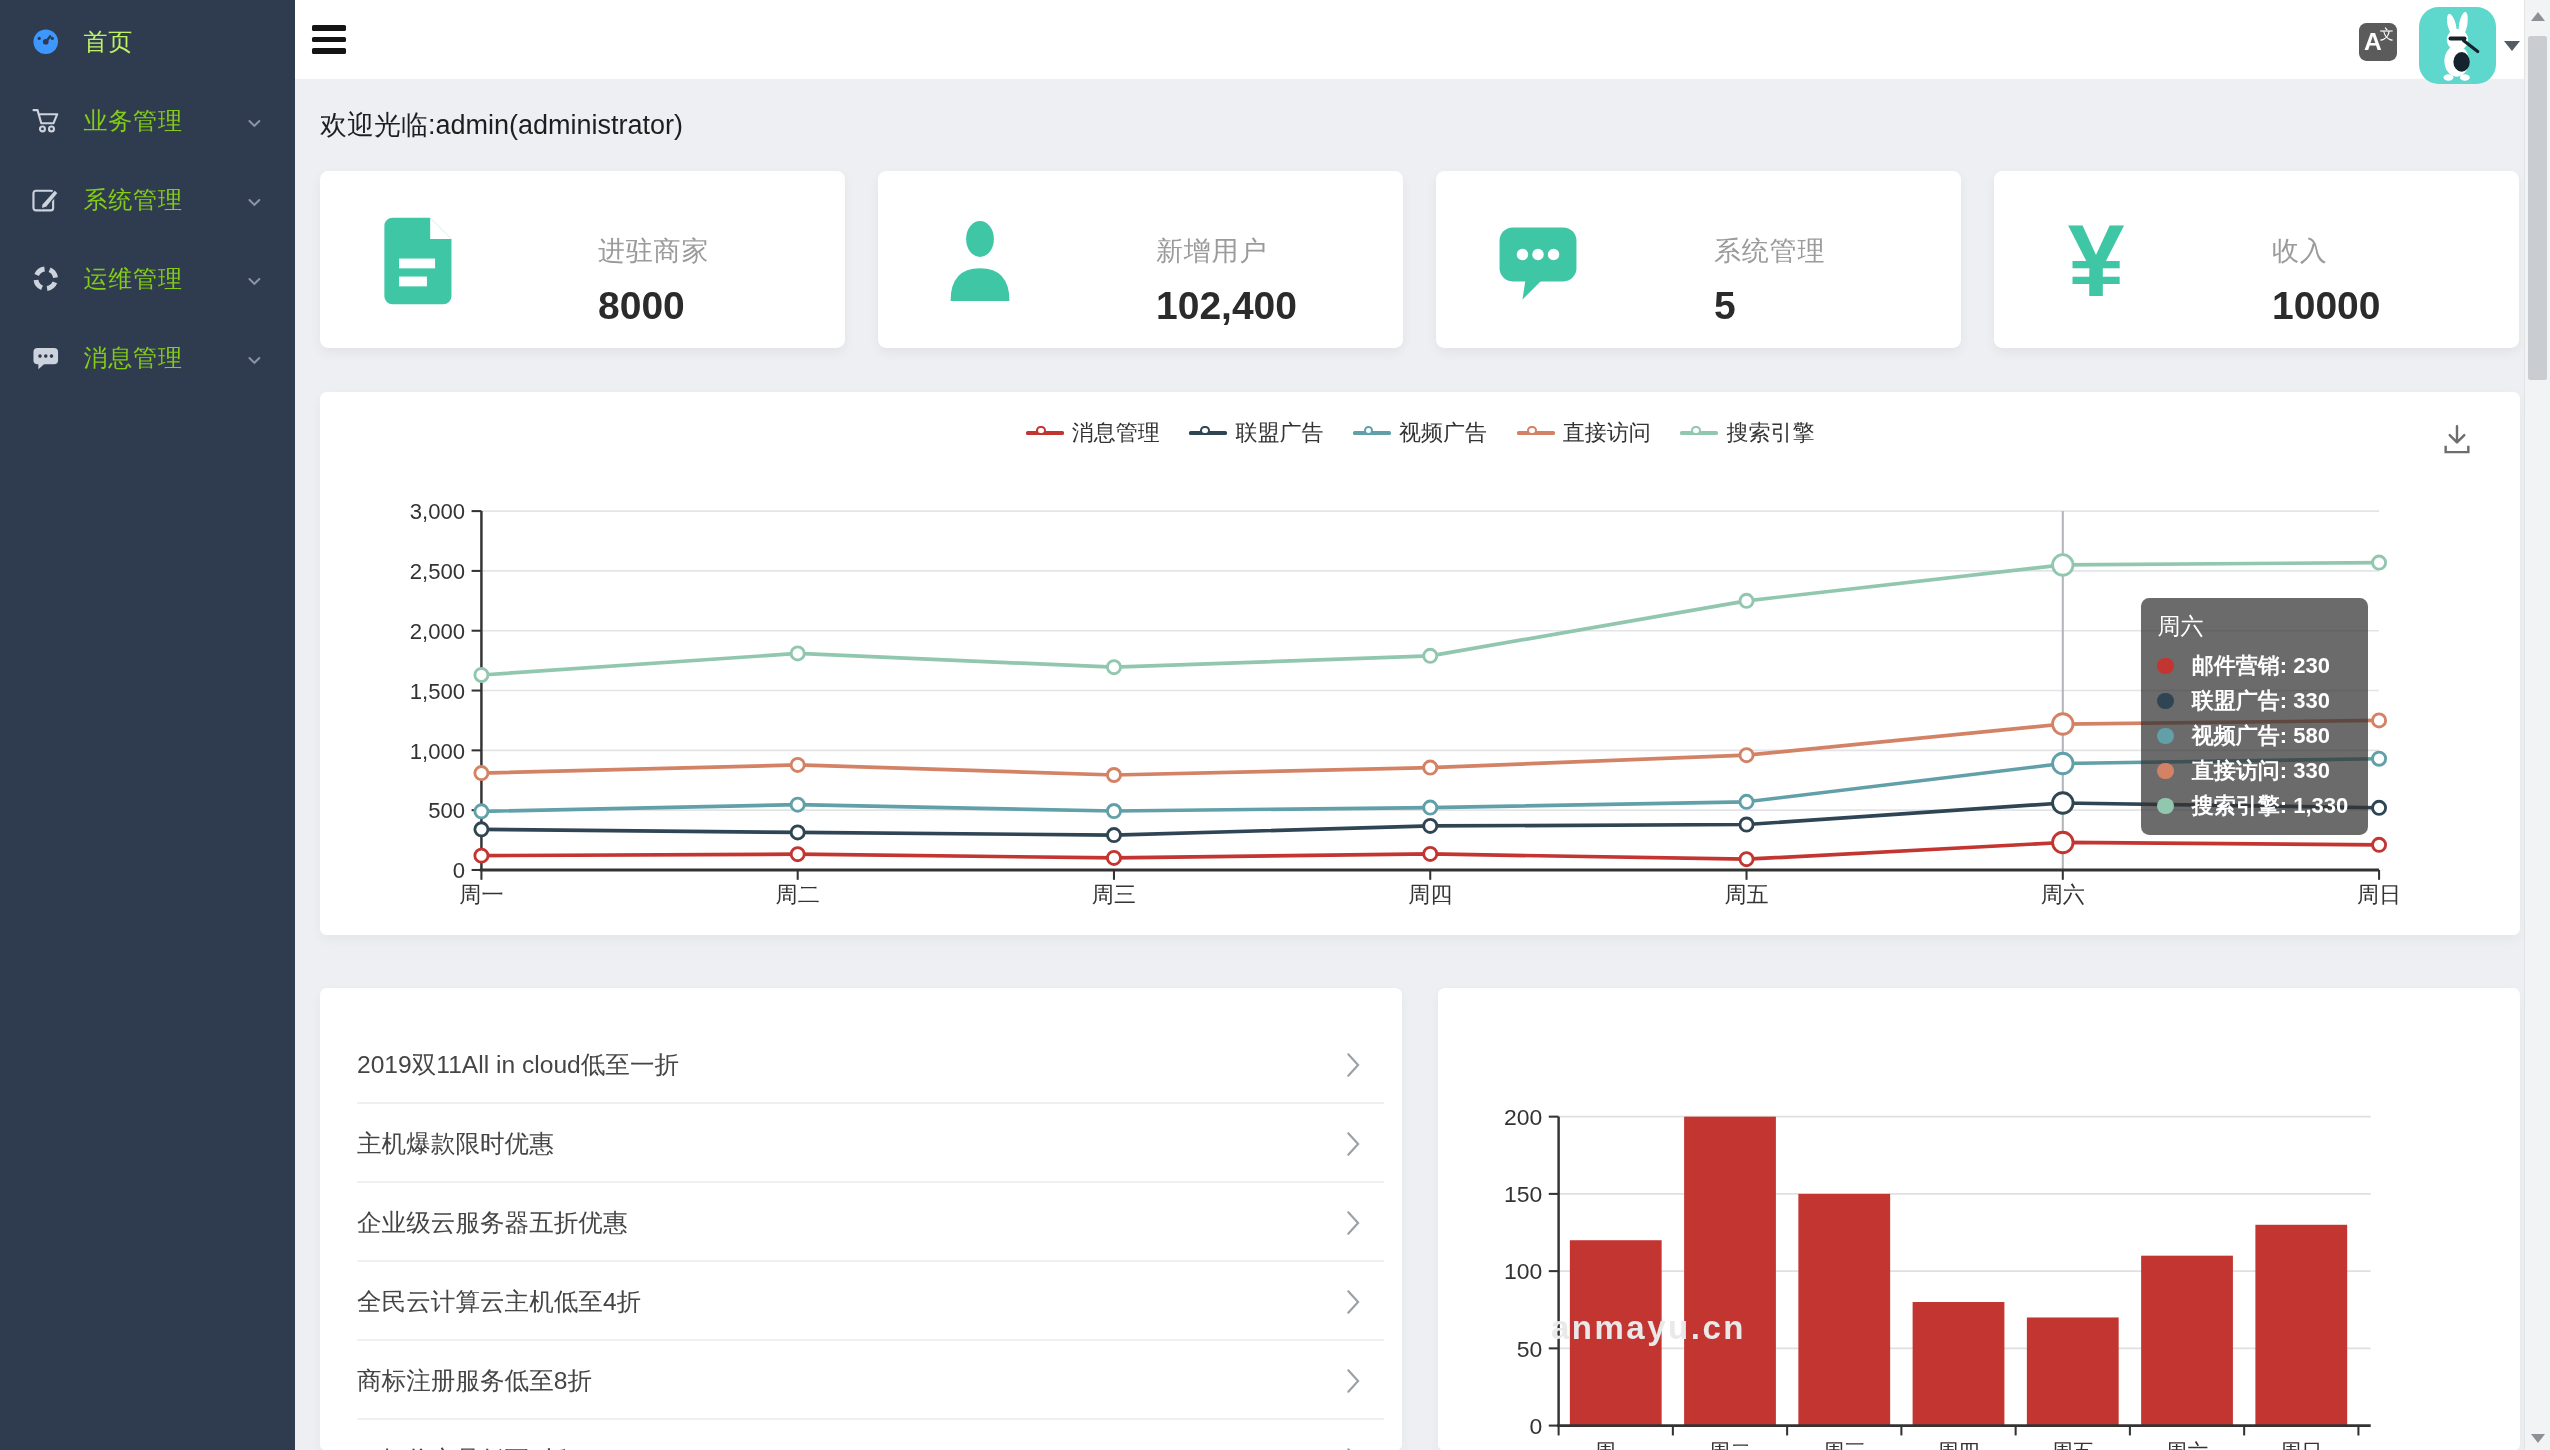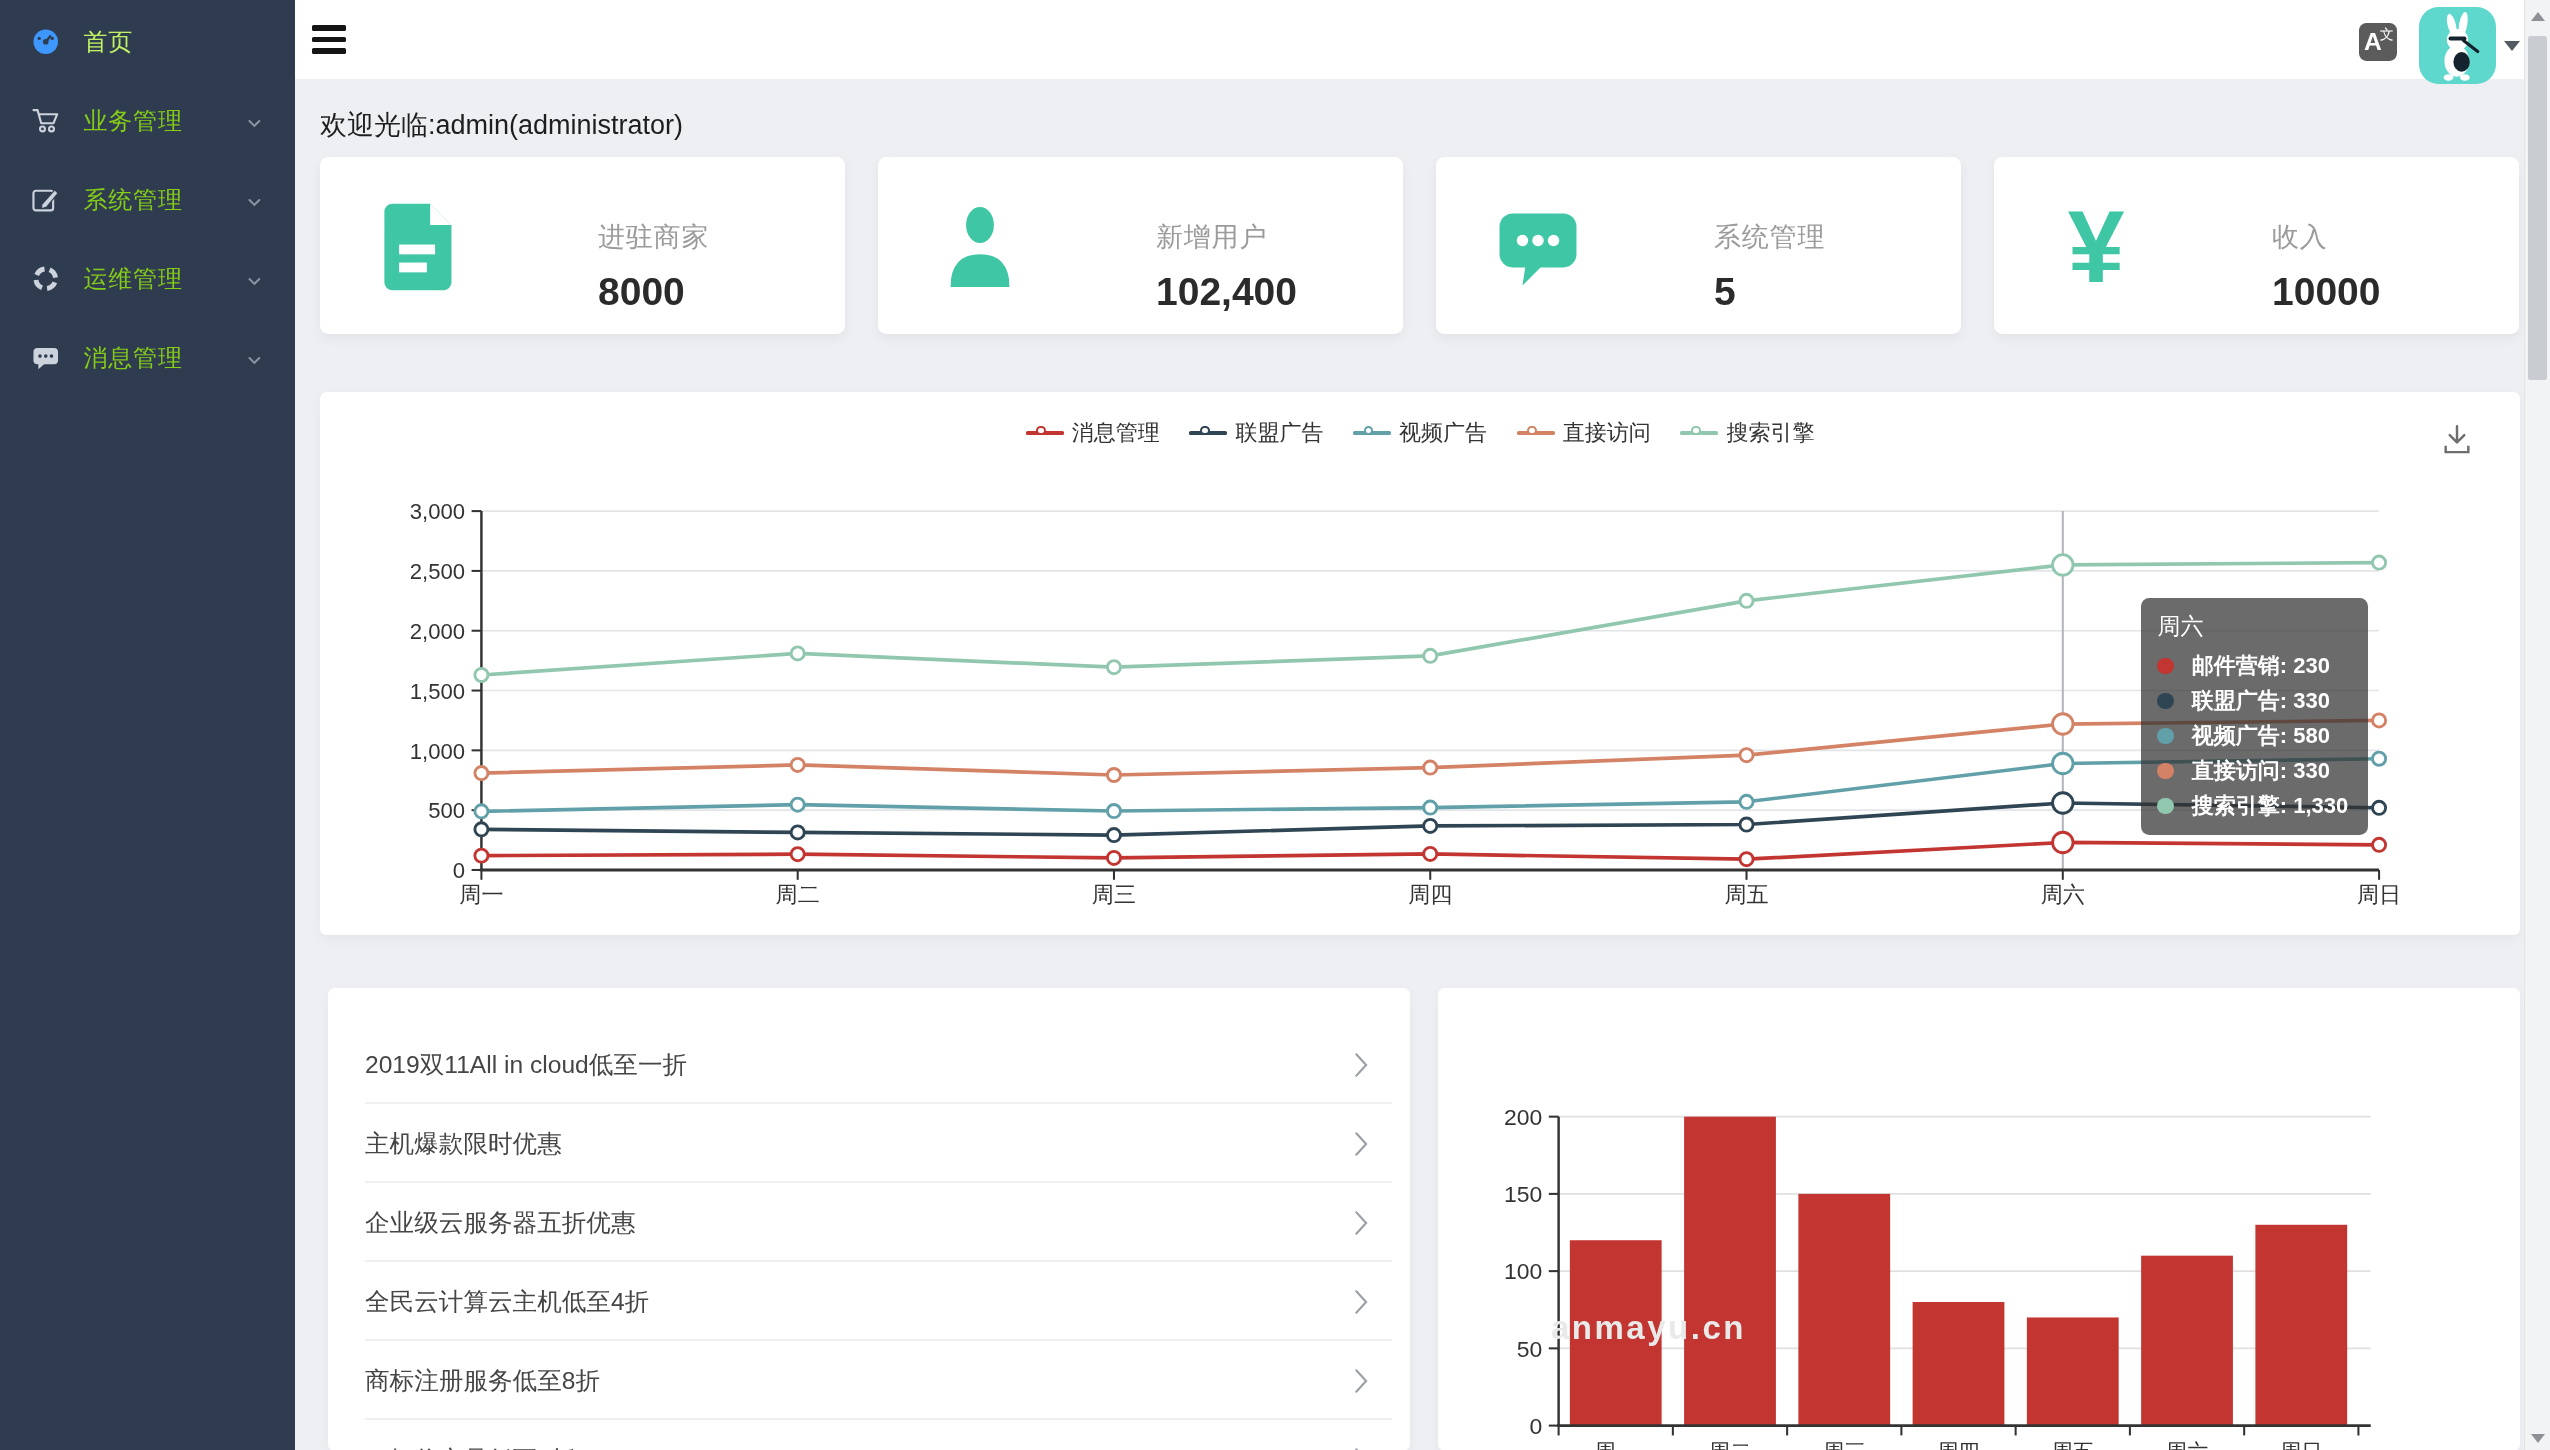--- a/index.html
+++ b/index.html
@@ -30,21 +30,21 @@
   
   .scrollbar { position:absolute; right:0; top:0; width:26px; height:1451px; background:#f2f3f5; border-left:0.8px solid #e2e3e5; z-index:20; }
   .sb-up { position:absolute; left:5.7px; top:11.5px; width:0; height:0; border-left:7.4px solid transparent; border-right:7.4px solid transparent; border-bottom:9.8px solid #8d9095; }
   .sb-down { position:absolute; left:5.7px; bottom:8.2px; width:0; height:0; border-left:7.4px solid transparent; border-right:7.4px solid transparent; border-top:9.8px solid #8d9095; }
   .sb-thumb { position:absolute; left:3.3px; top:36px; width:19px; height:344px; background:#c9cdd2; border-radius:2.5px; }
 
   
   .welcome { position:absolute; left:320px; top:107px; font-size:27px; color:#1e1e1e; }
 
   
-  .stat-card { position:absolute; top:157px; width:525px; height:177px; background:#fff; border-radius:8.2px; box-shadow:0 4.1px 11.5px rgba(0,0,0,0.05); }
+  .stat-card { position:absolute; top:171px; width:525px; height:177px; background:#fff; border-radius:8.2px; box-shadow:0 4.1px 11.5px rgba(0,0,0,0.05); }
   .stat-card .stat-icon { position:absolute; left:57px; top:45px; width:90px; height:90px; display:flex; align-items:center; justify-content:center; }
   .stat-card .stat-label { position:absolute; left:278px; top:62px; font-size:27px; color:#9b9b9b; letter-spacing:0.8px; }
   .stat-card .stat-value { position:absolute; left:278px; top:113px; font-size:39px; font-weight:bold; color:#2b2b2b; }
   .yen-glyph { font-size:102px; font-weight:bold; color:#3fc7a5; line-height:90px; }
 
   
   .chart-card { position:absolute; left:320px; top:392px; width:2200px; height:543px; background:#fff; border-radius:6.6px; box-shadow:0 4.1px 11.5px rgba(0,0,0,0.04); }
   .legend { position:absolute; top:26px; left:0; right:0; display:flex; justify-content:center; gap:29.5px; z-index:2; }
   .legend-item { display:flex; align-items:center; gap:8.2px; cursor:pointer; }
   .legend-glyph { position:relative; width:38px; height:16.4px; }
@@ -55,21 +55,21 @@
   .line-svg { position:absolute; left:0; top:0; }
 
   
   .tooltip { position:absolute; left:2141px; top:598px; background:rgba(50,50,50,0.72); border-radius:8.2px; padding:13px 19.7px 11.5px 16.4px; color:#fff; z-index:10; pointer-events:none; }
   .tooltip-title { font-size:23px; margin-bottom:6.6px; }
   .tooltip-row { display:flex; align-items:center; gap:18px; height:35px;font-weight:bold; }
   .tooltip-row .tt-dot { width:16.4px; height:16.4px; border-radius:50%; flex:none; }
   .tooltip-row .tt-text { font-size:22px; white-space:nowrap; }
 
   
-  .promo-card { position:absolute; left:320px; top:988px; width:1082px; height:463px; background:#fff; border-radius:6.6px; box-shadow:0 4.1px 11.5px rgba(0,0,0,0.04); overflow:hidden;margin-left:8px; }
+  .promo-card { position:absolute; left:320px; top:988px; width:1082px; height:463px; background:#fff; border-radius:6.6px; box-shadow:0 4.1px 11.5px rgba(0,0,0,0.04); overflow:hidden; }
   .promo-list { position:absolute; top:37px; left:0; right:0; }
   .promo-row { position:relative; height:79px; display:flex; align-items:center; padding:0 49px 0 37px; cursor:pointer; }
   .promo-row::after { content:""; position:absolute; left:37px; right:18px; bottom:0; height:1.6px; background:#eef0f3; }
   .promo-row .promo-text { font-size:24.6px; color:#454545; }
   .promo-row .promo-chev { position:absolute; right:41px; top:26px; }
 
   
   .bar-card { position:absolute; left:1438px; top:988px; width:1082px; height:463px; background:#fff; border-radius:6.6px; box-shadow:0 4.1px 11.5px rgba(0,0,0,0.04); overflow:hidden; }
   .bar-svg { position:absolute; left:0; top:0; }
   .watermark { position:absolute; left:113px; top:321px; font-size:33px; font-weight:bold; color:#e9e9e9; letter-spacing:2.5px; z-index:3; pointer-events:none; }

